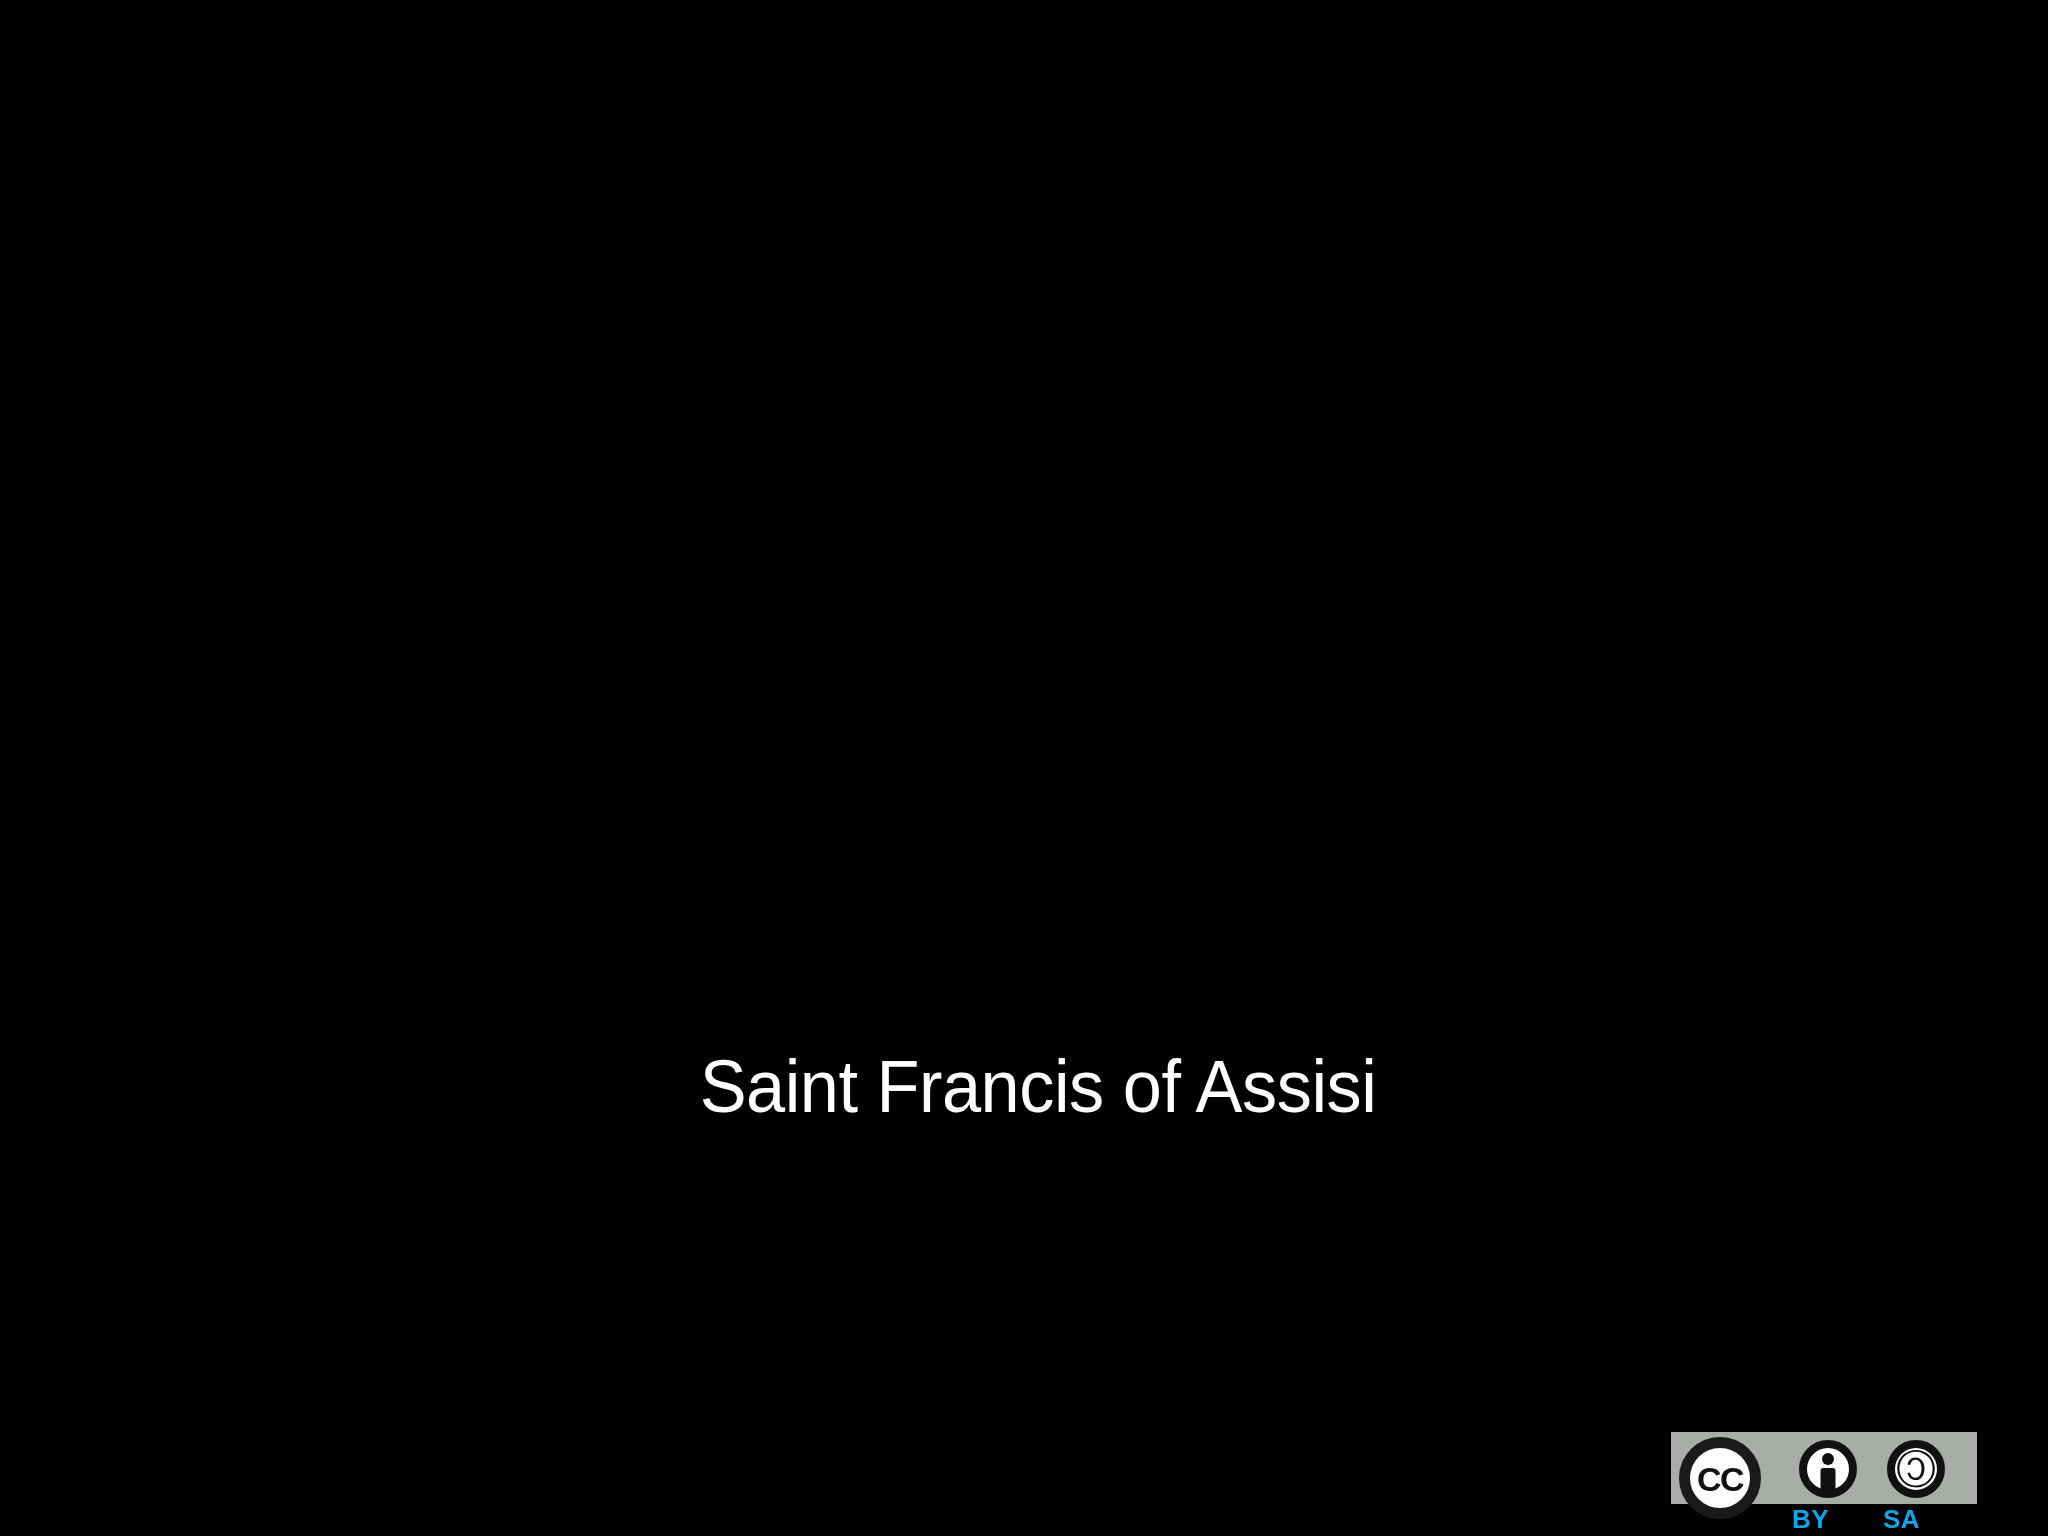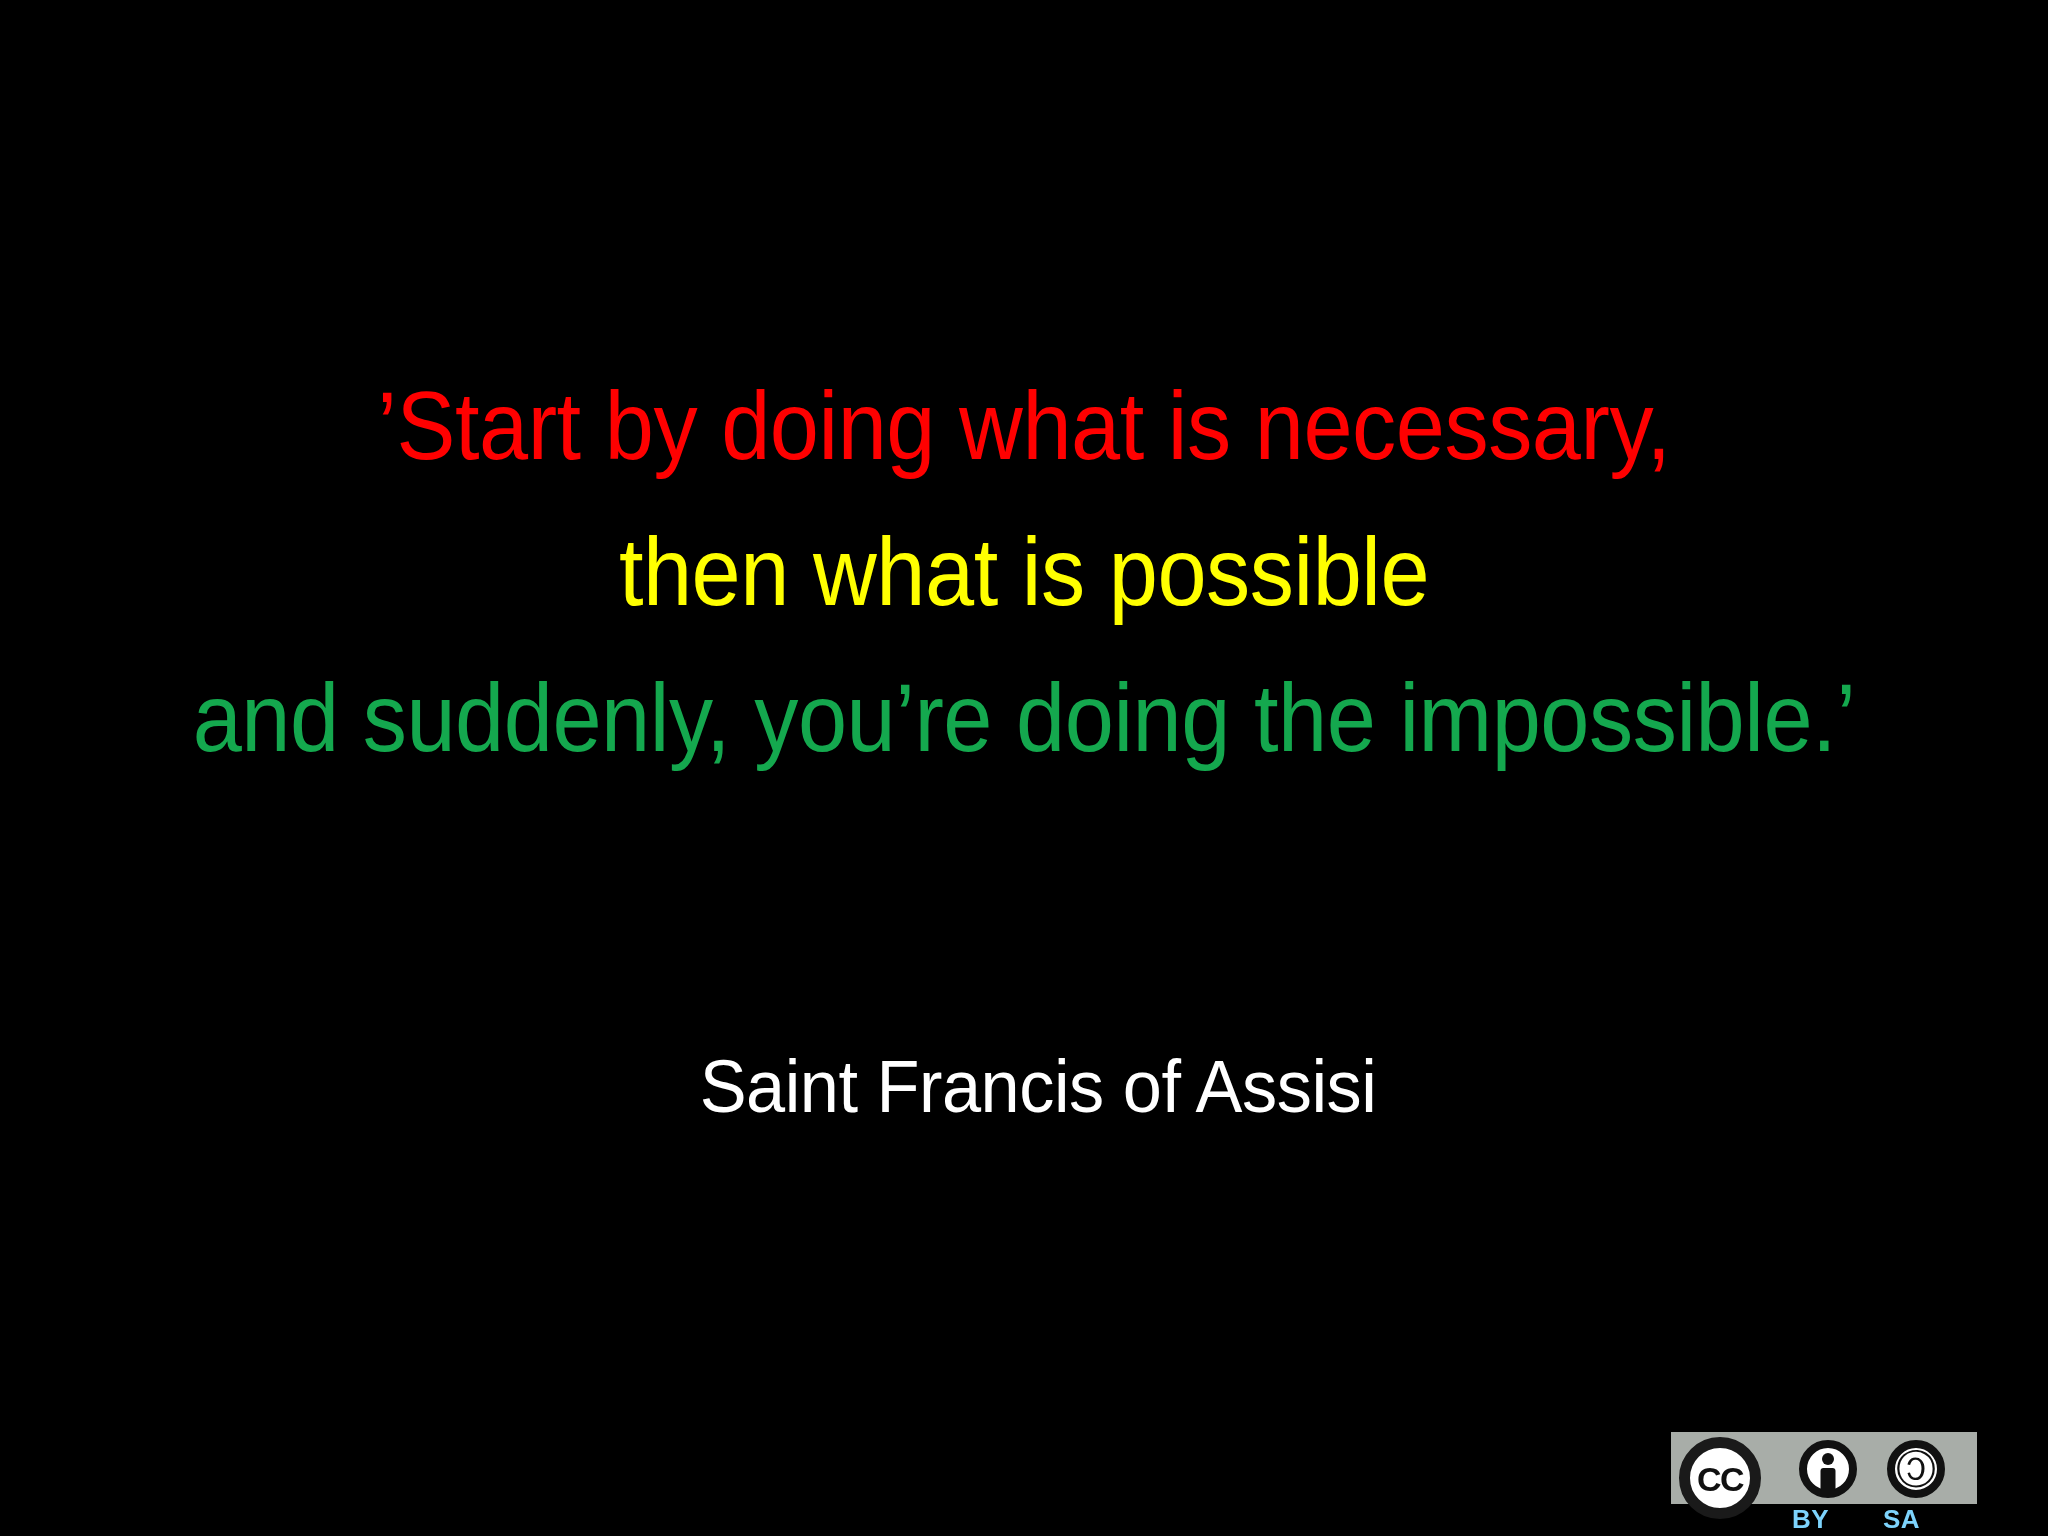--- a/index.html
+++ b/index.html
@@ -172,37 +172,32 @@
     color: #111111;
     font-weight: 400;
   }
 
   .cc-sublabel {
     position: absolute;
     top: 74px;
     font-family: "Liberation Sans", sans-serif;
     font-weight: 700;
     font-size: 26px;
-    color: #7dd3fc;
+    color: #0ea5e9;
     letter-spacing: 0.5px;
     line-height: 1;
   }
   #cc-by-label { left: 121px; }
   #cc-sa-label { left: 212px; text-align: center; }
 </style>
 </head>
 <body>
 
 <div id="slide" style="background: rgb(0, 0, 0);">
 
-  <div id="quote-block">
-    <span class="quote-line" id="quote-line-1" style="color: rgb(255, 0, 0);">’Start by doing what is necessary,</span>
-    <span class="quote-line" id="quote-line-2" style="color: rgb(255, 255, 0);">then what is possible</span>
-    <span class="quote-line" id="quote-line-3" style="color: rgb(20, 168, 78);">and suddenly, you’re doing the impossible.’</span>
-  </div>
 
   <div id="attribution" style="color: rgb(255, 255, 255);">Saint Francis of Assisi</div>
 
   <div id="cc-badge">
     <div id="cc-bar" style="background: rgb(168, 173, 168);"></div>
 
     <div class="cc-mark" id="cc-logo-icon">
       <span class="cc-letters">CC</span>
     </div>
 

